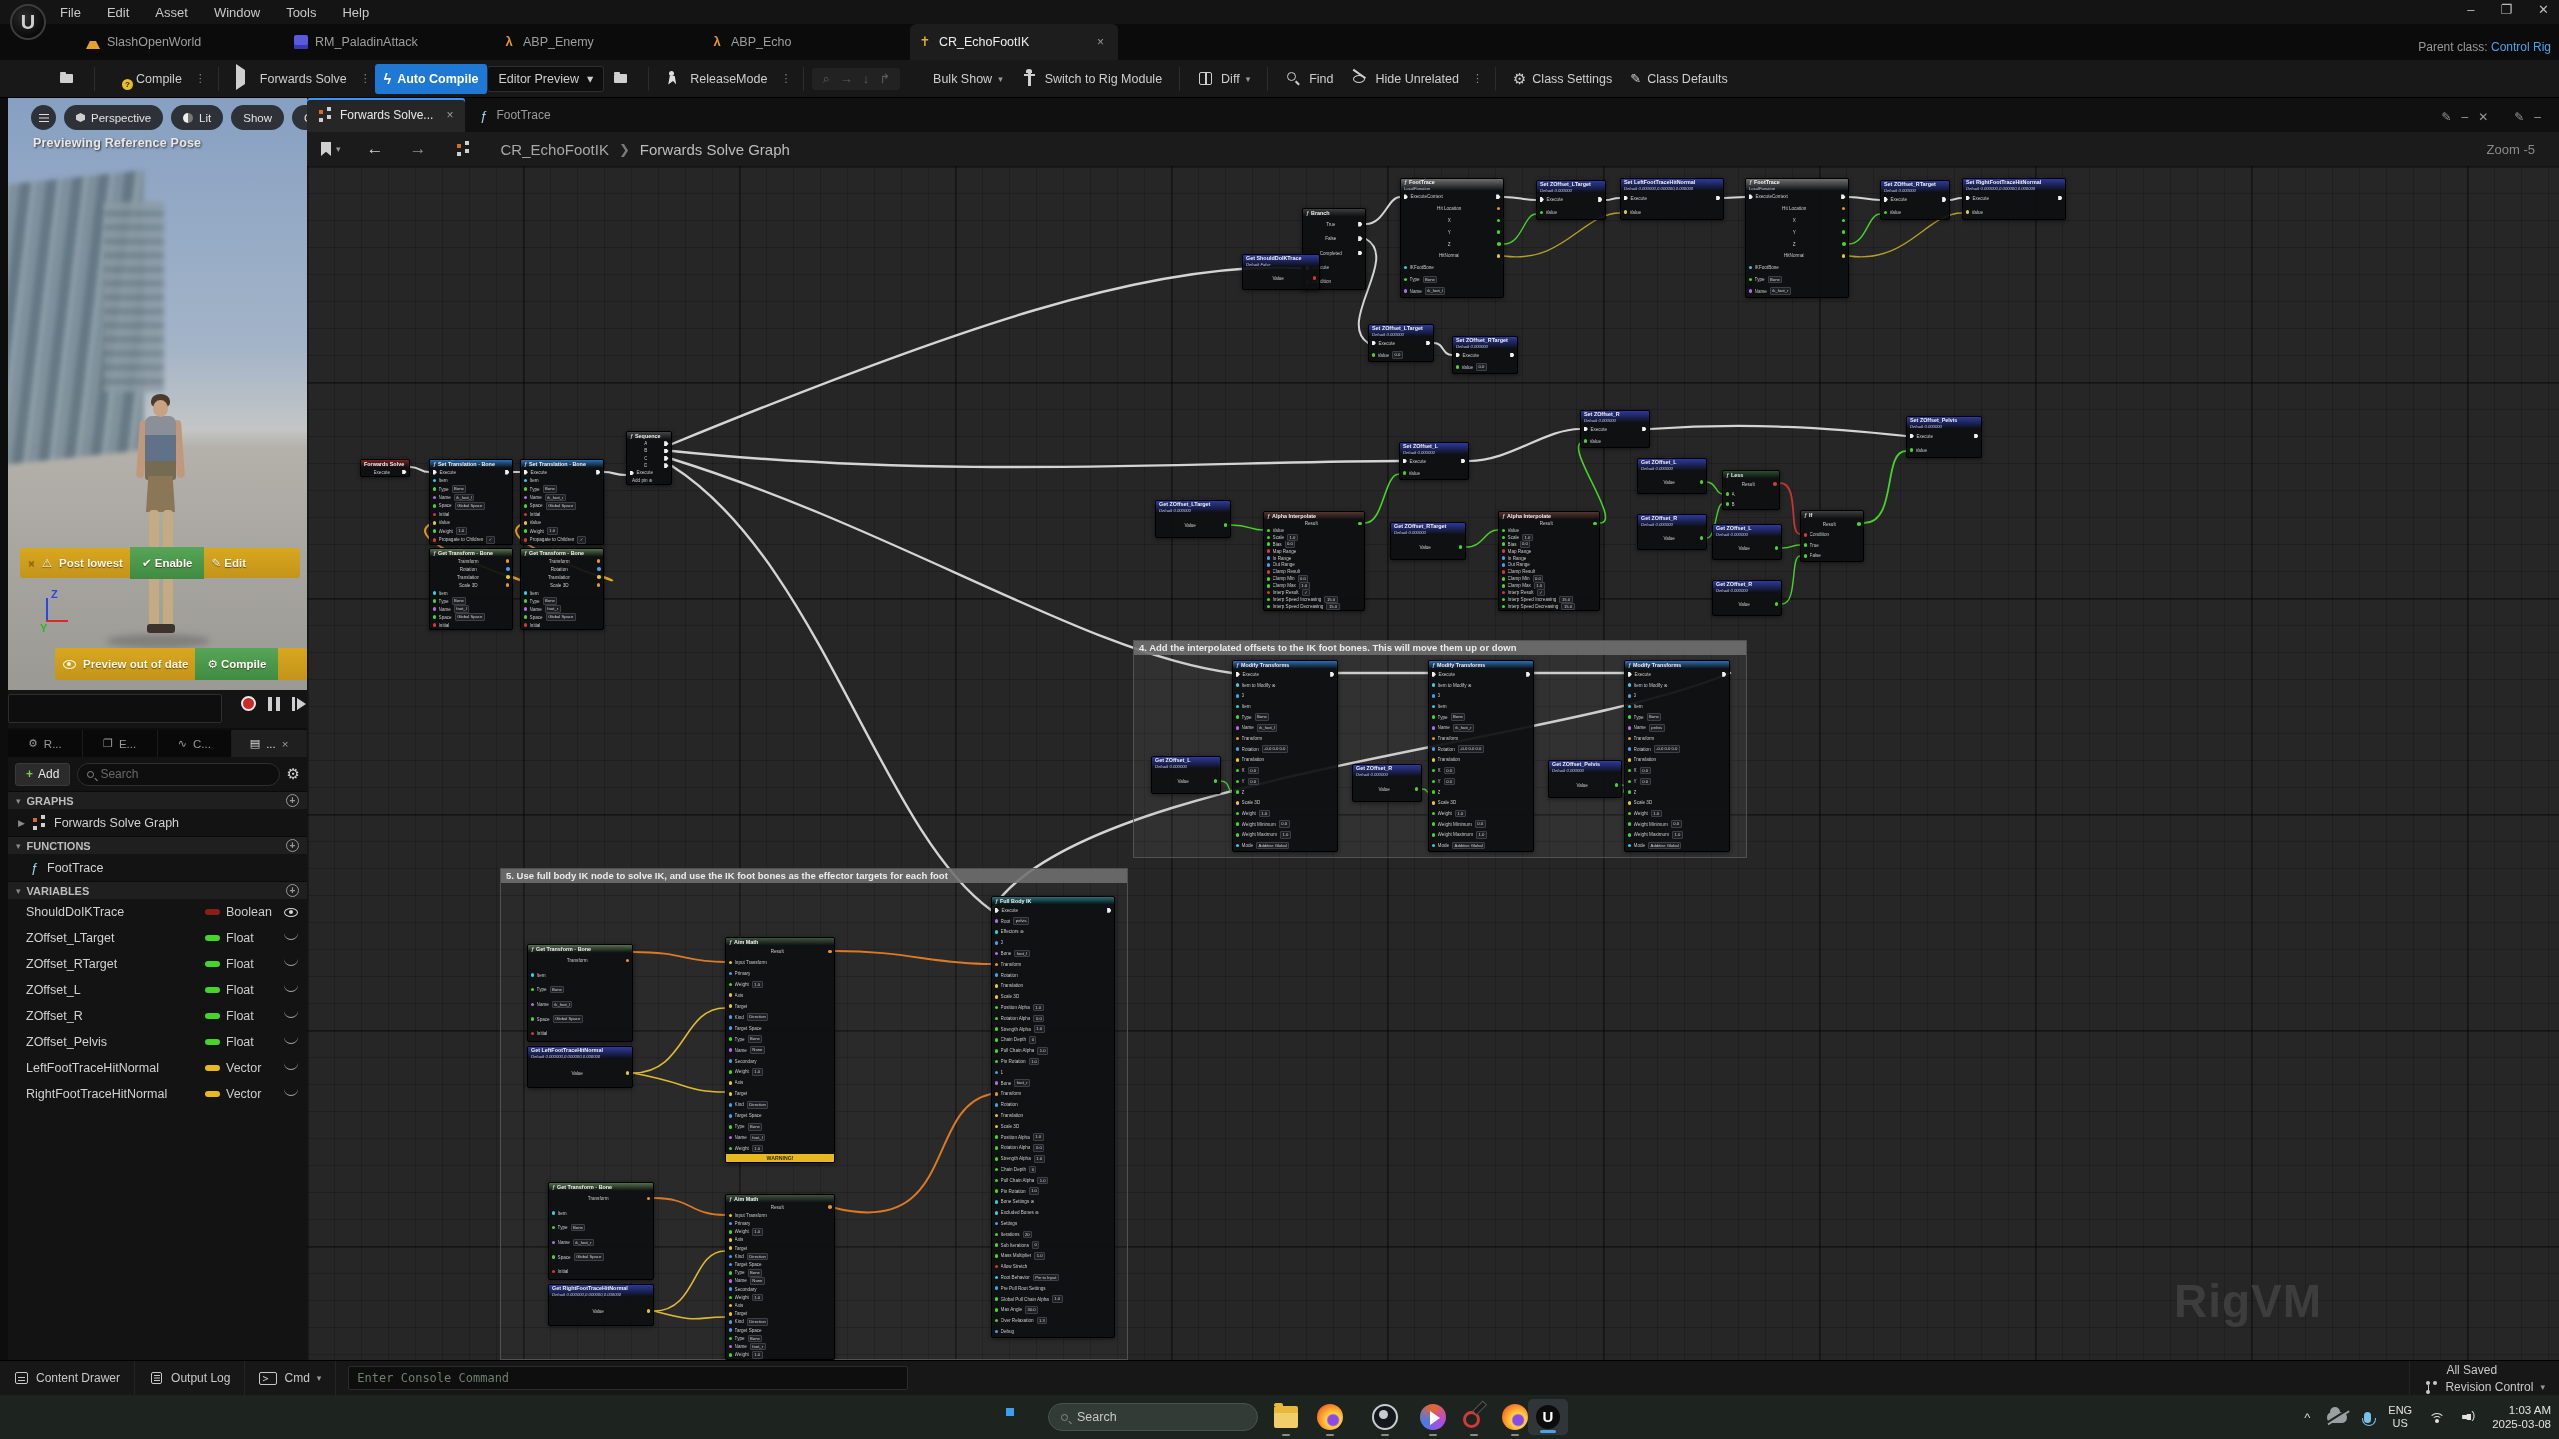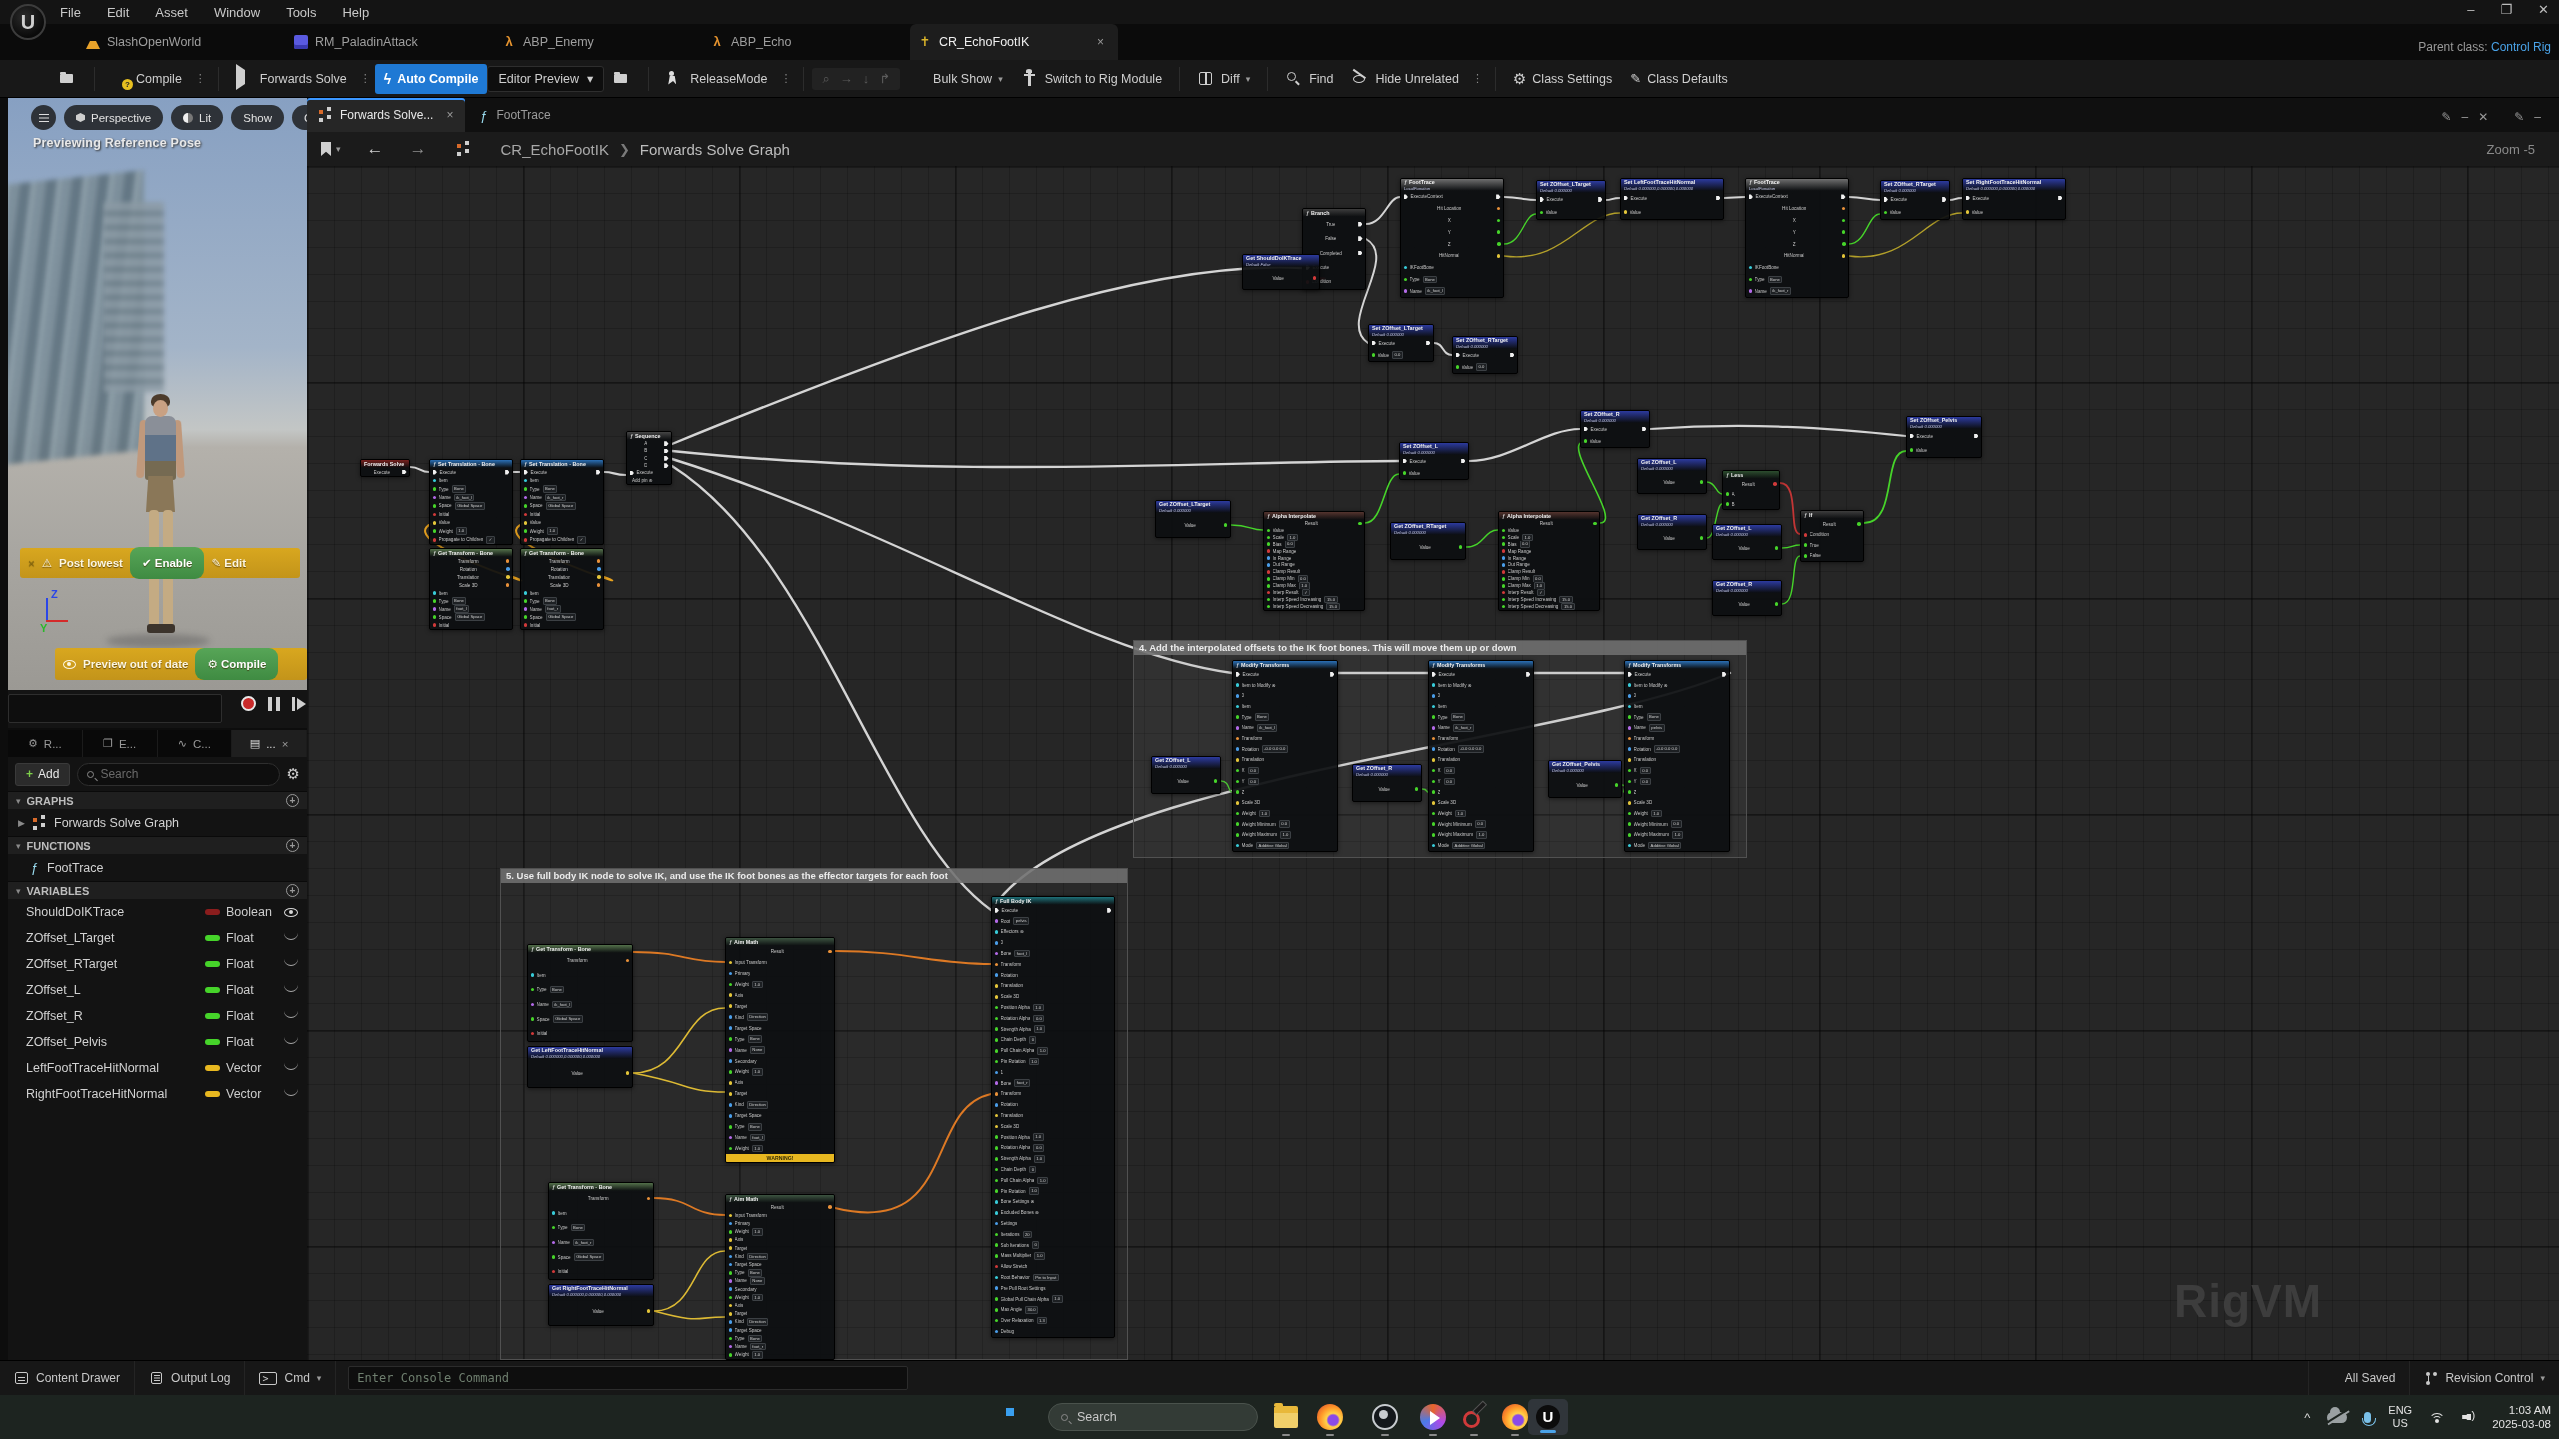--- a/index.html
+++ b/index.html
@@ -87,21 +87,21 @@
   .pill.round { width:25px; padding:0; justify-content:center; }
   .hlines { width:10px; height:1.6px; background:#dedede; box-shadow:0 3.5px 0 #dedede,0 7px 0 #dedede; margin-top:-6px;}
   .cube { width:9px; height:9px; background:#cfcfcf; clip-path:polygon(50% 0,100% 25%,100% 75%,50% 100%,0 75%,0 25%); }
   .halfmoon { width:10px; height:10px; border-radius:50%; background:linear-gradient(90deg,#efefef 50%,#777 50%); }
   #vp-overlay { position:absolute; left:25px; top:38px; color:#e8e8e8; font-size:12.5px; font-weight:bold;
     text-shadow:1px 1px 2px #333; letter-spacing:.2px; }
   .banner { position:absolute; background:linear-gradient(180deg,#d8a71f,#c3941a); border-radius:3px; display:flex; align-items:center;
     color:#fdf6e0; font-size:11.5px; font-weight:bold; text-shadow:0 1px 1px rgba(60,40,0,.7); gap:7px; padding:0 8px; }
   #banner1 { left:12px; top:450px; right:7px; height:30px; }
   #banner2 { left:47px; top:550px; right:0px; height:32px; }
-  .gbtn { background:linear-gradient(180deg,#57a557,#3f8b42); border-radius:9px; height:22px; display:flex; align-items:center;
+  .gbtn { background:linear-gradient(180deg,#57a557,#3f8b42); border-radius:0; height:22px; display:flex; align-items:center;
     padding:16px 12px; gap:5px; color:#fff; }
   .banner .x { color:#8a6d10; font-weight:normal; }
   .eyeic { width:13px; height:9px; border:1.5px solid #fdf6e0; border-radius:50%; position:relative; }
   .eyeic:after { content:""; position:absolute; left:3.2px; top:1.8px; width:4px; height:4px; border-radius:50%; background:#fdf6e0; }
   #gizmo { position:absolute; left:30px; top:494px; width:40px; height:40px; }
   #gizmo .z { position:absolute; left:8px; top:6px; width:2.4px; height:24px; background:#2a46e8; }
   #gizmo .x { position:absolute; left:8px; top:28px; width:22px; height:2.4px; background:#d42a2a; }
   #gizmo .zl { position:absolute; left:13px; top:-4px; color:#2a46e8; font-size:11px; font-weight:bold; }
   #gizmo .yl { position:absolute; left:2px; top:30px; color:#2ab82a; font-size:11px; font-weight:bold; }
 
@@ -200,21 +200,21 @@
     display:flex; align-items:center; color:#c9c9c9; font-size:12px; }
   .sbitem { display:flex; align-items:center; gap:7px; padding:0 14px; height:100%; border-right:1px solid #242424; }
   .sbicon { width:15px; height:14px; position:relative; }
   .drawic { position:absolute; inset:1px; border:1.4px solid #c9c9c9; border-radius:2px; }
   .drawic:after { content:""; position:absolute; left:2px; top:4px; right:2px; height:1.4px; background:#c9c9c9; box-shadow:0 3px 0 #c9c9c9; }
   .logic { position:absolute; inset:1px 2px; border:1.4px solid #c9c9c9; border-radius:2px; }
   .logic:after { content:""; position:absolute; left:1.5px; top:2px; width:6px; height:1.2px; background:#c9c9c9; box-shadow:0 2.5px 0 #c9c9c9,0 5px 0 #c9c9c9; }
   .cmdic { font-family:"DejaVu Sans Mono",monospace; font-size:10px; color:#c9c9c9; border:1.2px solid #c9c9c9; border-radius:2px; padding:0 2px; }
   #console-input { width:560px; height:24px; background:#0e0e0e; border:1px solid #2c2c2c; border-radius:2px; margin-left:12px;
     color:#6f7f6f; font-family:"DejaVu Sans Mono",monospace; font-size:12px; line-height:22px; padding-left:8px; }
-  #sb-right { margin-left:auto; display:flex; height:100%; }
+  #sb-right { margin-left:auto; display:flex; height:100%;flex-direction:column; }
   .sbitem.noborder { border-right:none; border-left:1px solid #242424; }
   .branchic { width:14px; height:14px; position:relative; }
   .branchic:before { content:""; position:absolute; left:2px; top:1px; width:4px; height:4px; border-radius:50%; background:#c9c9c9; box-shadow:7px 0 0 #c9c9c9, 0 9px 0 #c9c9c9; }
   .branchic:after { content:""; position:absolute; left:3.5px; top:5px; width:1.4px; height:6px; background:#c9c9c9; }
   .saveic2 { width:13px; height:13px; background:#c9c9c9; clip-path:polygon(0 0,78% 0,100% 22%,100% 100%,0 100%); position:relative; }
 
   
   #taskbar { position:absolute; left:0; top:1395px; width:100%; height:44px; background:#1d2420; }
   #winlogo { position:absolute; left:1006px; top:13px; width:18px; height:18px;
     background:conic-gradient(#3aa0f0 0 25%,#3aa0f0 0 100%); clip-path:polygon(0 0,47% 0,47% 47%,0 47%); box-shadow:0 0 0 0; }

